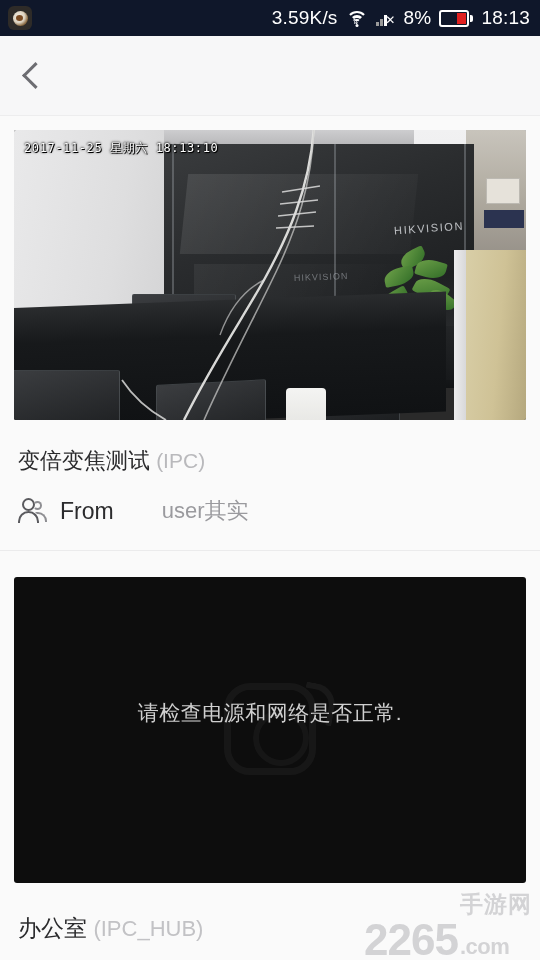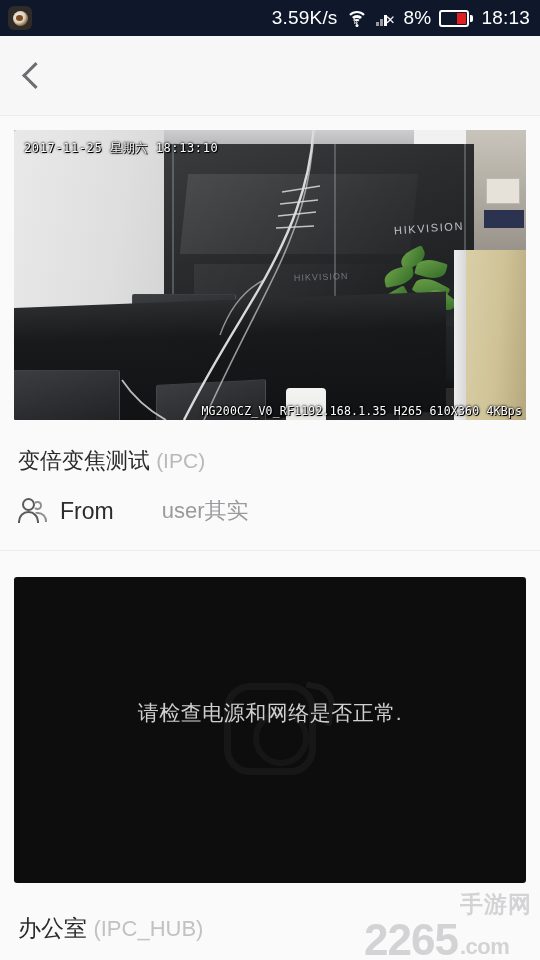--- a/index.html
+++ b/index.html
@@ -442,21 +442,20 @@
             <path d="M268,62 L306,56"></path>
             <path d="M266,74 L304,70"></path>
             <path d="M264,86 L302,82"></path>
             <path d="M262,98 L300,96"></path>
           </g>
           <path d="M108,250 C120,268 134,280 152,290" stroke="#e5e5e3" stroke-width="1.8" fill="none" opacity=".8"></path>
         </svg>
       </div>
 
       <div class="ts">2017-11-25 星期六 18:13:10</div>
-      <div class="vinfo">MG200CZ_V0_RF1192.168.1.35 H265 610X360 4KBps</div>
     </div>
 
     <div class="dev-name">
       <span>变倍变焦测试</span>
       <span class="sub">(IPC)</span>
     </div>
 
     <div class="from-row">
       <span class="ico-people">
         <span class="head"></span>

